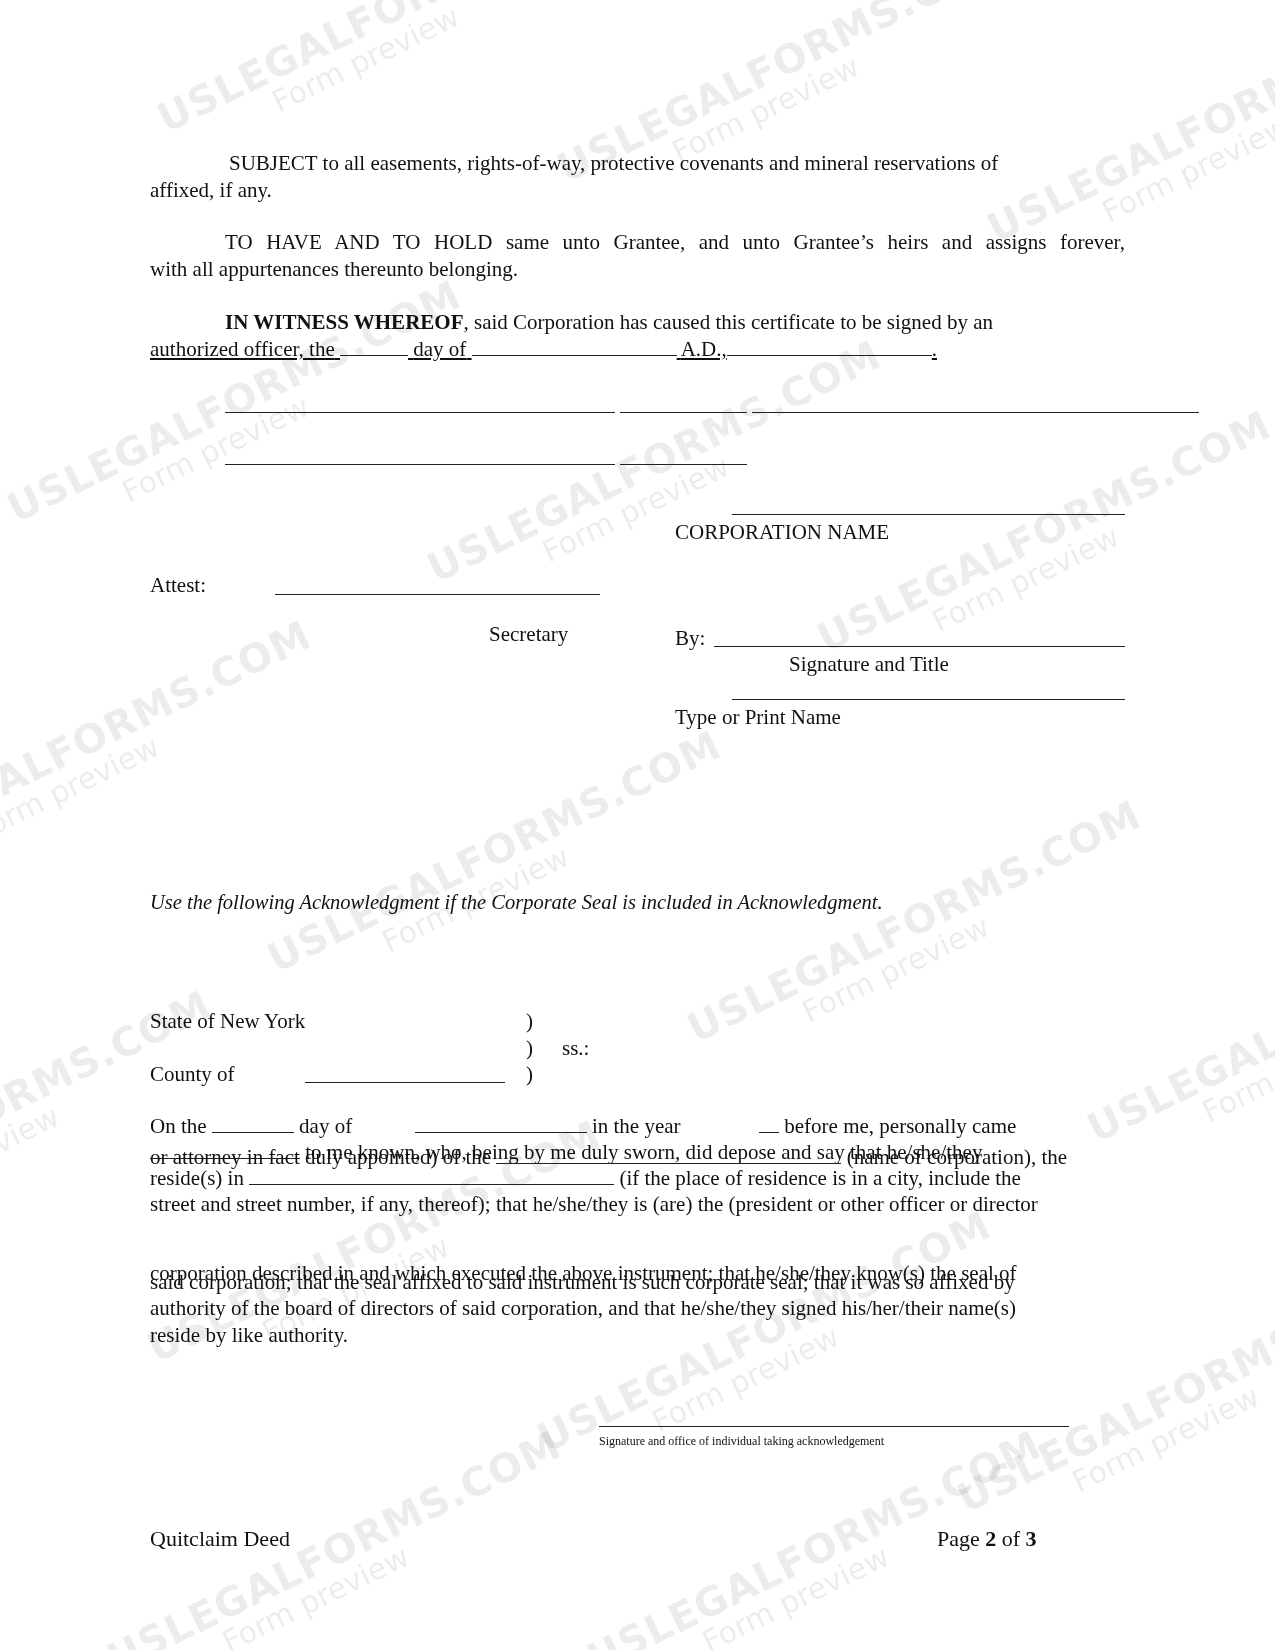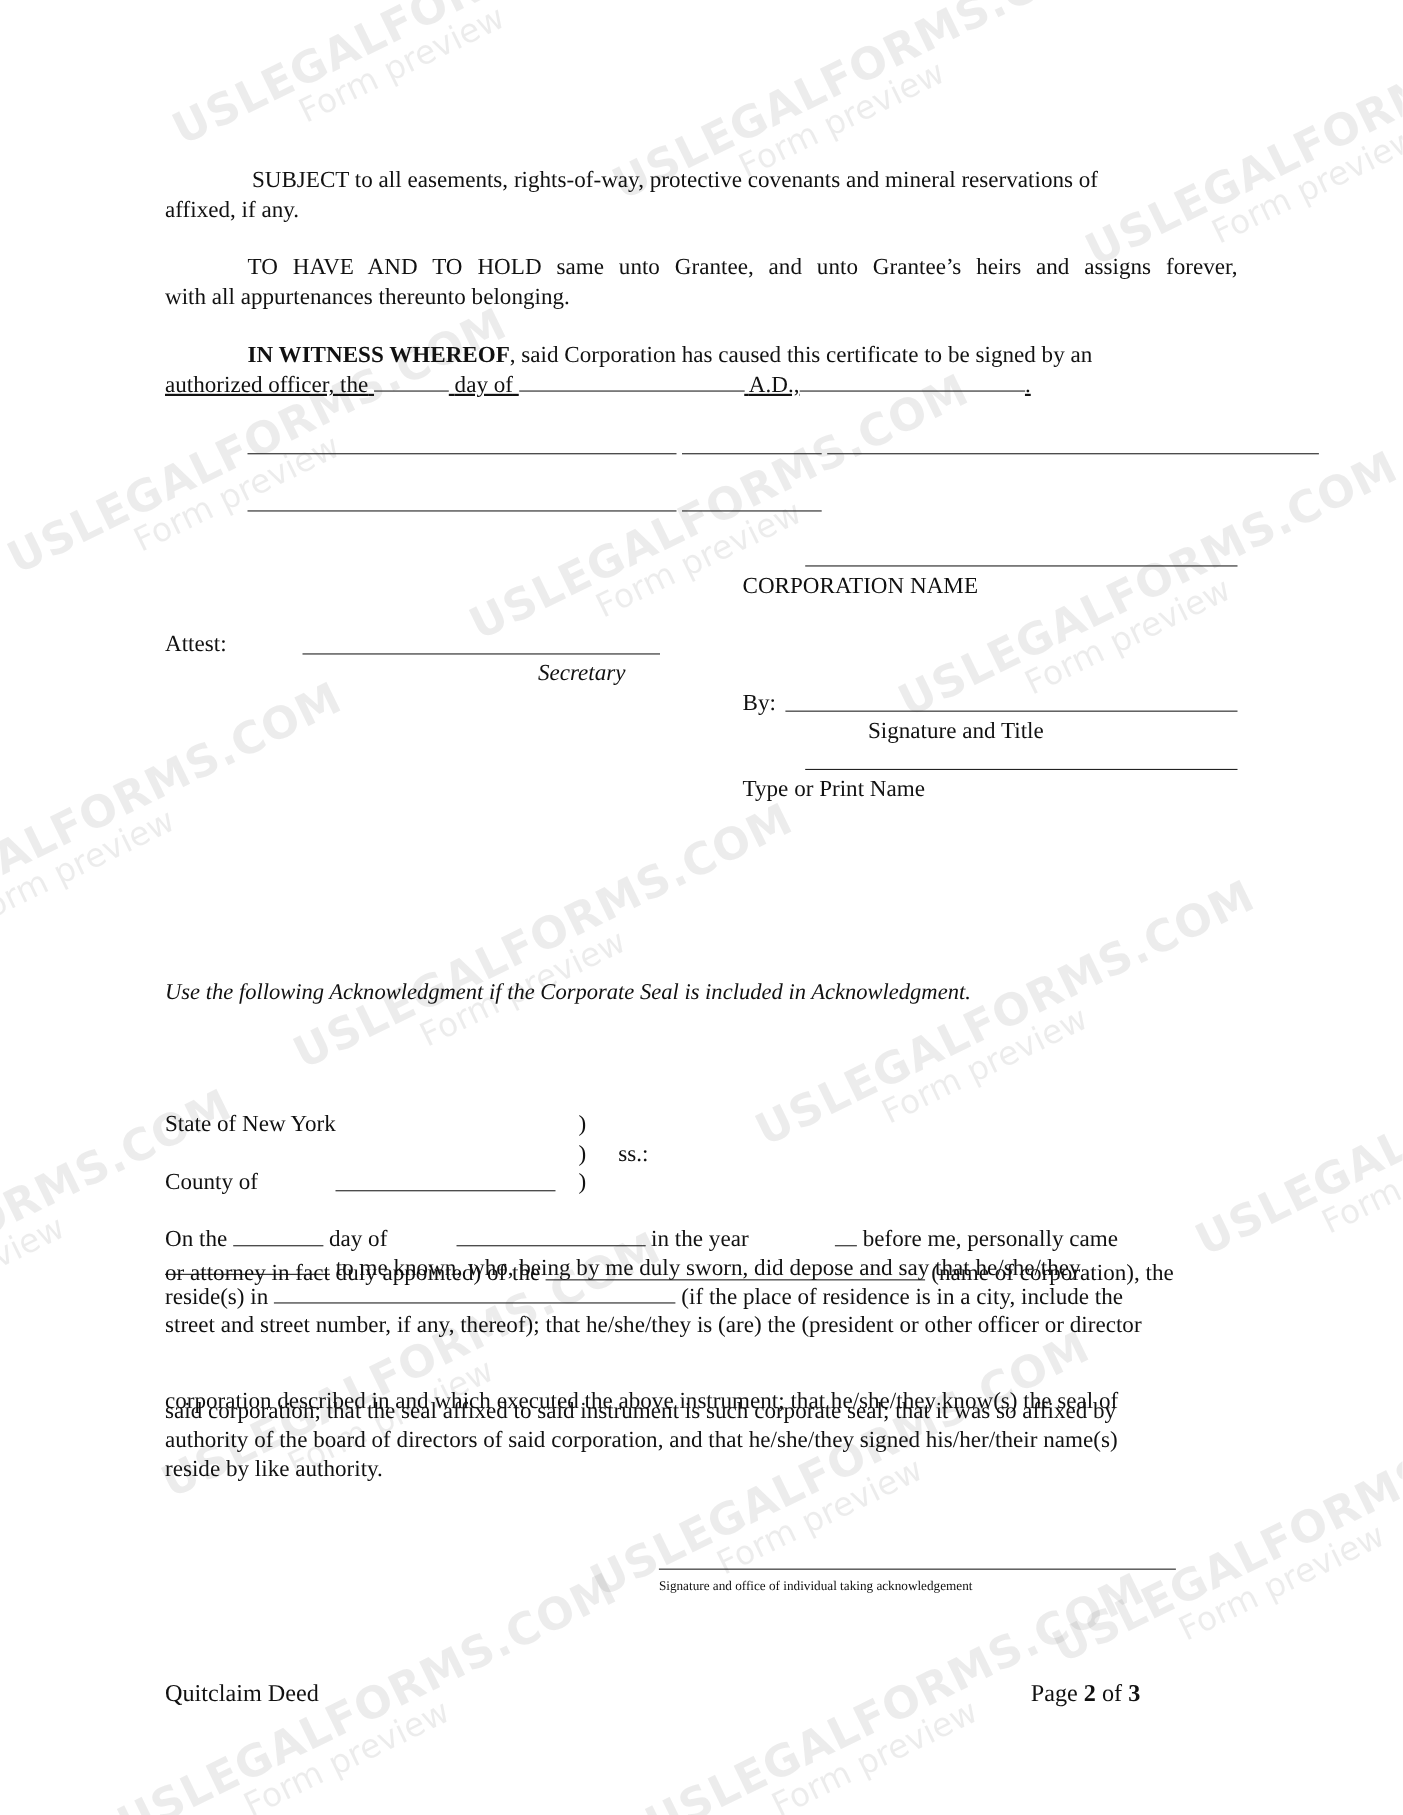--- a/index.html
+++ b/index.html
@@ -105,21 +105,21 @@
   <div class="hline" style="left:620px; top:412px; width:127px; border-top-width:1px;"></div>
   <div class="hline" style="left:752px; top:412px; width:447px; border-top-width:1px;"></div>
   <div class="hline" style="left:225px; top:464px; width:390px; border-top-width:1px;"></div>
   <div class="hline" style="left:620px; top:464px; width:127px; border-top-width:1px;"></div>
 
   <div class="hline" style="left:732px; top:514px; width:393px;"></div>
   <div class="t" style="left:675px; top:519px;">CORPORATION NAME</div>
 
   <div class="t" style="left:150px; top:572px;">Attest:</div>
   <div class="hline" style="left:275px; top:594px; width:325px;"></div>
-  <div class="t" style="left:489px; top:598px;font-style:italic;">Secretary</div>
+  <div class="t" style="left:489px; top:621px;">Secretary</div>
 
   <div class="t" style="left:675px; top:625px;">By:</div>
   <div class="hline" style="left:714px; top:646px; width:411px;"></div>
   <div class="t" style="left:789px; top:651px;">Signature and Title</div>
 
   <div class="hline" style="left:732px; top:699px; width:393px;"></div>
   <div class="t" style="left:675px; top:704px;">Type or Print Name</div>
 
   <div class="t bi" style="left:150px; top:889px; font-size:20.5px;">Use the following Acknowledgment if the Corporate Seal is included in Acknowledgment.</div>
 

